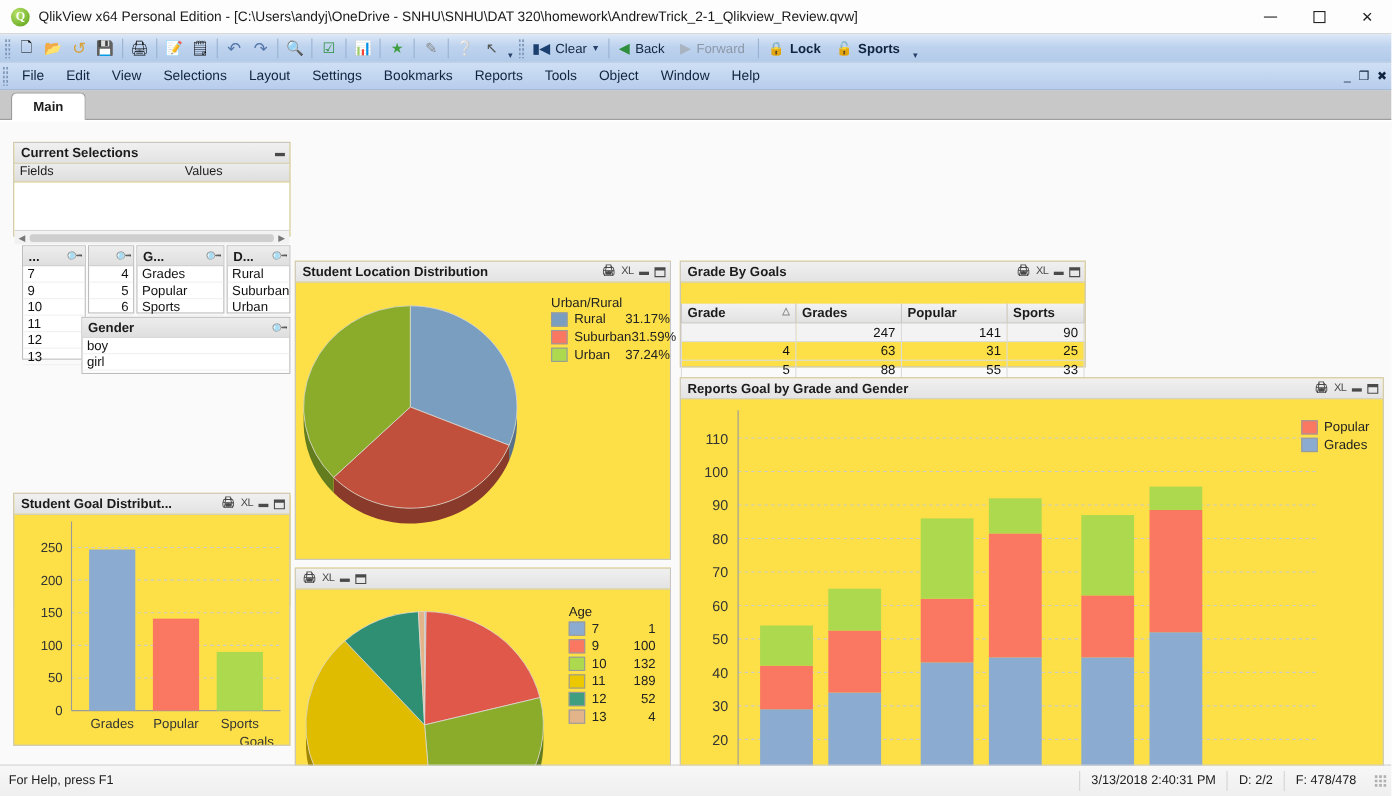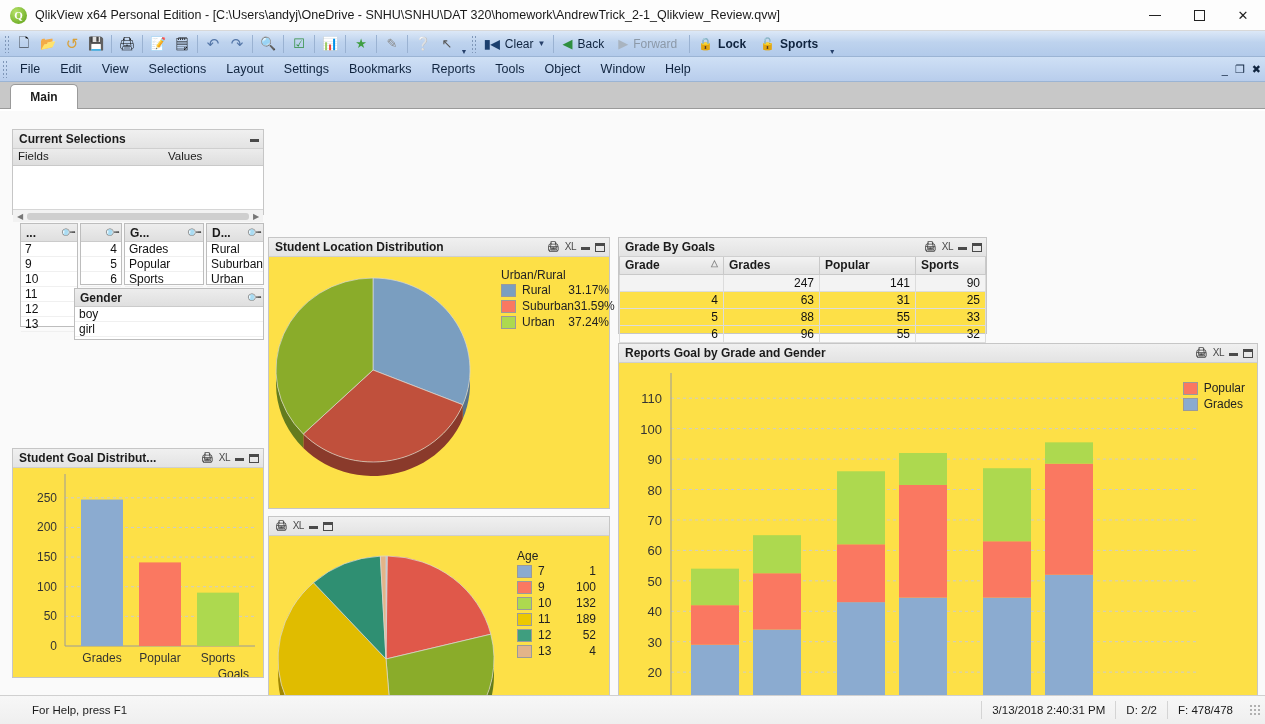--- a/index.html
+++ b/index.html
@@ -128,39 +128,39 @@
 
   
   #agestats{left:12px;top:340px;width:252px;height:100px;}
   .st-row{display:flex;justify-content:space-between;height:15px;line-height:15px;
           padding:0 5px;font-size:12px;border-bottom:1px solid #f2f2f2;}
   .legend-ttl{font-size:12px;color:#222;}
   .legend-row{display:flex;align-items:center;font-size:12px;color:#222;line-height:16px;}
   .sw{width:15px;height:13px;border:1px solid #9a9a9a;margin-right:6px;flex:0 0 auto;}
 
   
-  .tbl{width:100%;border-collapse:collapse;font-size:12px;}
+  .tbl{width:100%;border-collapse:collapse;font-size:12px;margin-top:19px;}
   .tbl th{
     background:linear-gradient(#f2f2f2,#e2e2e2);
     border:1px solid #c9c9c9;border-top:none;
     font-weight:bold;text-align:left;padding:1px 5px;height:17px;color:#1b1b1b;
     white-space:nowrap;
   }
   .tbl td{border:1px solid #dcdcdc;padding:1px 5px;height:16px;text-align:right;color:#111;}
   .tbl tr.total td{background:#f3f3f3;font-weight:normal;}
   .sorticon{float:right;color:#8a8a8a;font-size:9px;}
 
   
   #statusbar{
     position:absolute;left:0;right:0;bottom:0;height:29px;
     background:linear-gradient(#f7f7f7,#efefef);
     border-top:1px solid #d0d0d0;
     display:flex;align-items:center;font-size:11.5px;color:#1b1b1b;
   }
-  #statusbar .left{padding-left:8px;flex:1;margin-left:24px;}
+  #statusbar .left{padding-left:8px;flex:1;}
   #statusbar .cell{border-left:1px solid #d4d4d4;padding:0 10px;height:18px;line-height:18px;}
   .grip2{width:12px;height:12px;margin:0 4px 0 6px;
     background-image:radial-gradient(#b0b0b0 40%,transparent 41%);
     background-size:4px 4px;}
 </style>
 </head>
 <body>
 
 <div id="titlebar">
   <div class="logo">Q</div>

